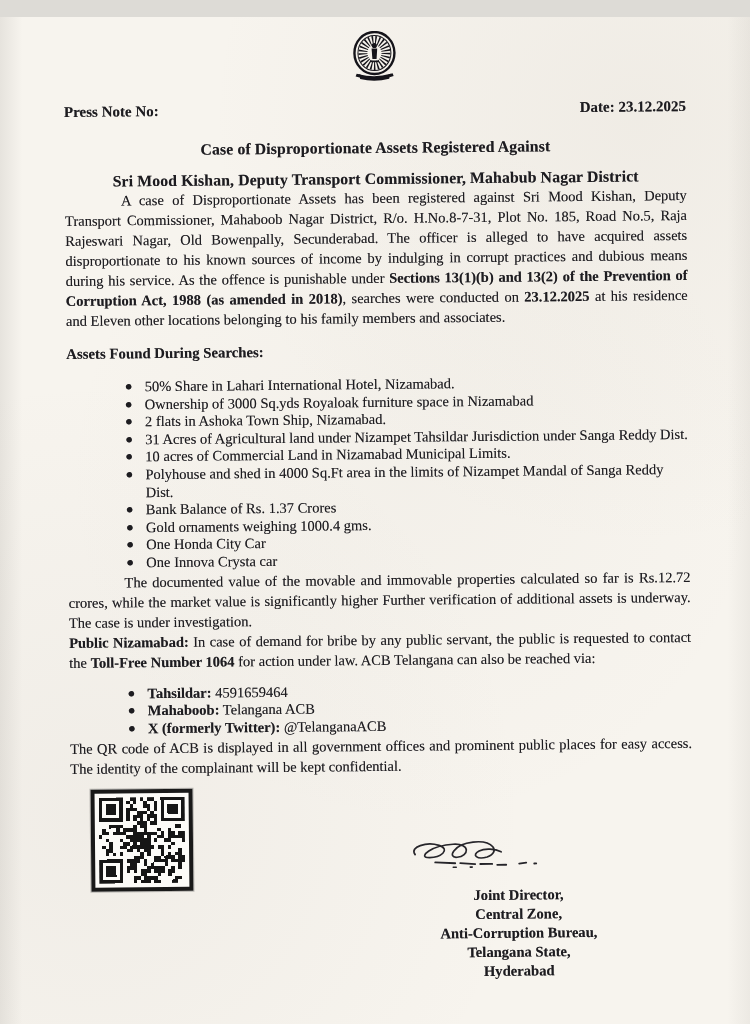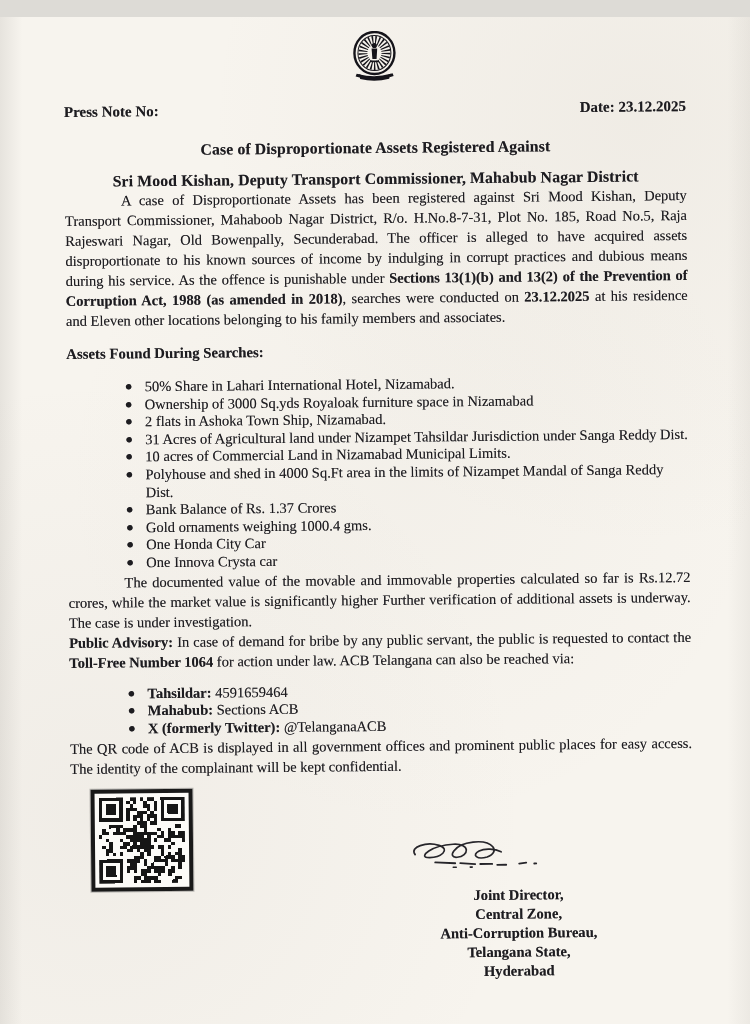--- a/index.html
+++ b/index.html
@@ -111,25 +111,25 @@
       <li><span class="dot">●</span><span>10 acres of Commercial Land in Nizamabad Municipal Limits.</span></li>
       <li><span class="dot">●</span><span>Polyhouse and shed in 4000 Sq.Ft area in the limits of Nizampet Mandal of Sanga Reddy Dist.</span></li>
       <li><span class="dot">●</span><span>Bank Balance of Rs. 1.37 Crores</span></li>
       <li><span class="dot">●</span><span>Gold ornaments weighing 1000.4 gms.</span></li>
       <li><span class="dot">●</span><span>One Honda City Car</span></li>
       <li><span class="dot">●</span><span>One Innova Crysta  car</span></li>
     </ul>
 
     <p class="body-par par2 indent">The documented value of the movable and immovable properties calculated so far is Rs.12.72 crores, while the market value is significantly higher Further verification of additional assets is underway. The case is under investigation.</p>
 
-    <p class="body-par advisory"><span class="bold">Public Advisory:</span><span> In case of demand for bribe by any public servant, the public is requested to contact the </span><span class="bold">Toll-Free Number 1064</span><span> for action under law. ACB Telangana can also be reached via:</span></p>
+    <p class="body-par advisory"><span class="bold">Public Nizamabad:</span><span> In case of demand for bribe by any public servant, the public is requested to contact the </span><span class="bold">Toll-Free Number 1064</span><span> for action under law. ACB Telangana can also be reached via:</span></p>
 
     <ul class="bullets contacts">
       <li><span class="dot">●</span><span class="bold">Tahsildar:</span><span> 4591659464</span></li>
-      <li><span class="dot">●</span><span class="bold">Mahabub:</span><span> Sections ACB</span></li>
+      <li><span class="dot">●</span><span class="bold">Mahaboob:</span><span> Telangana ACB</span></li>
       <li><span class="dot">●</span><span class="bold">X (formerly Twitter):</span><span> @TelanganaACB</span></li>
     </ul>
 
     <p class="body-par qr-par">The QR code of ACB is displayed in all government offices and prominent public places for easy access. The identity of the complainant will be kept confidential.</p>
 
     <div class="bottom-row">
       <div class="qr-frame">
           <svg width="86" height="86" viewBox="0 0 25 25" style="shape-rendering:crispEdges">
             <rect width="25" height="25" fill="#fcfbf8"></rect>
             <g fill="#161616">

